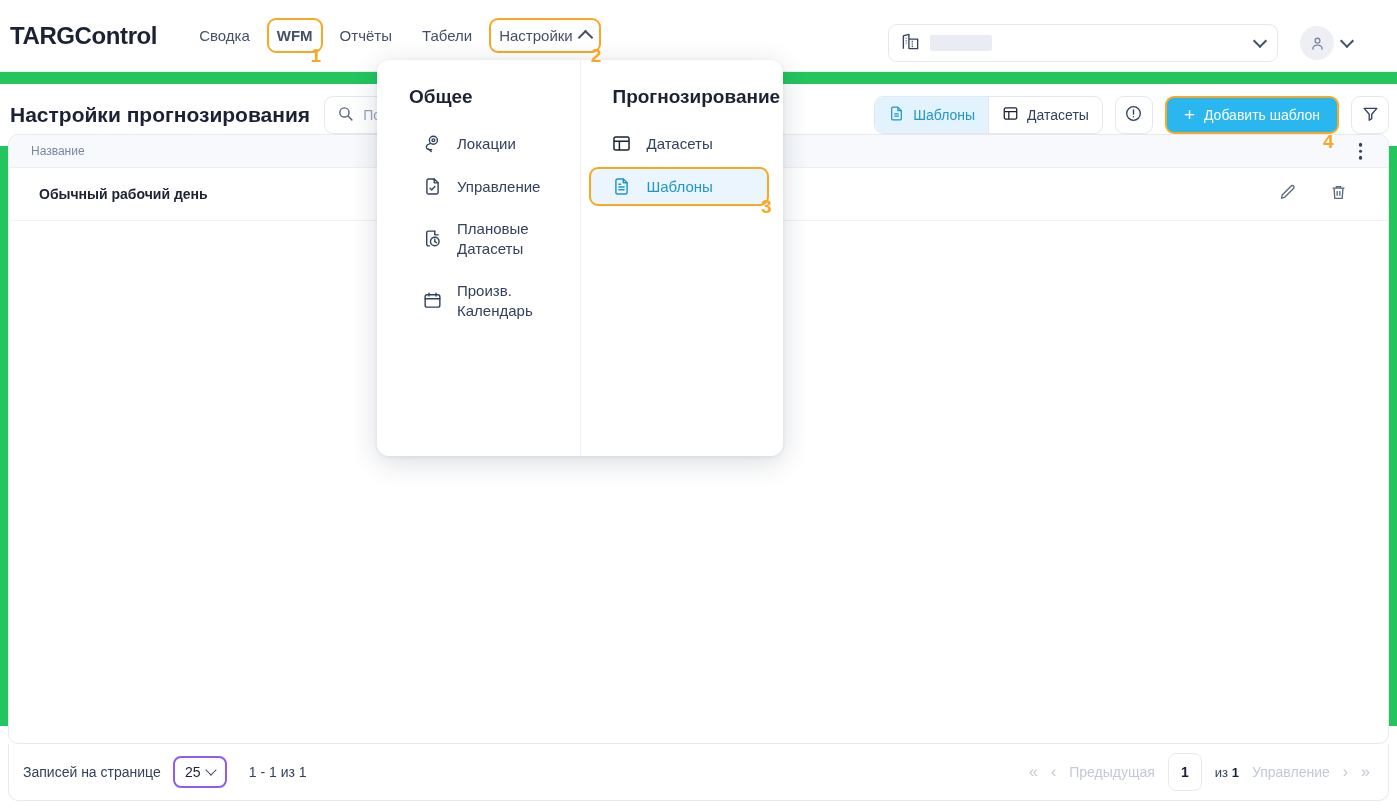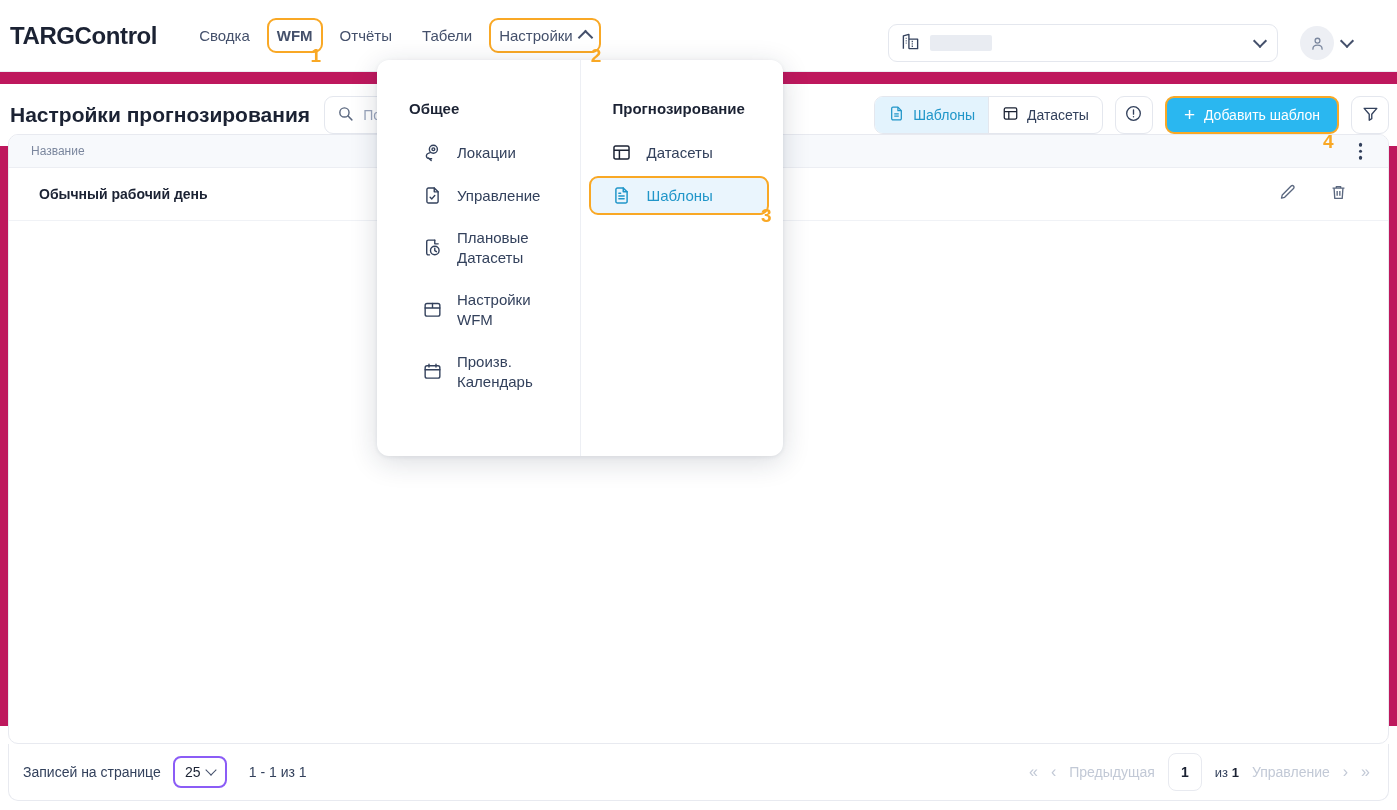--- a/index.html
+++ b/index.html
@@ -10,21 +10,21 @@
     overflow: hidden;
     font-family: "Liberation Sans", "DejaVu Sans", sans-serif;
     background: #ffffff;
     color: #33415c;
   }
 
   #app {
     position: relative;
     width: 1397px;
     height: 726px;
-    background: #be185d;
+    background: #22c55e;
   }
 
   
   .topbar {
     position: absolute;
     left: 0; top: 0;
     width: 1397px; height: 72px;
     background: #ffffff;
     border-bottom: 1px solid #eceef3;
     display: flex;
@@ -334,26 +334,25 @@
     display: flex;
     z-index: 50;
     overflow: hidden;
   }
   .menu-col {
     padding: 26px 0 0 0;
     flex: 1 1 0;
   }
   .menu-col.left { border-right: 1px solid #edeff4; }
   .menu-head {
-    font-size: 15px;
+    font-size: 19px;
     font-weight: bold;
     color: #1b2233;
     padding-left: 32px;
     margin-bottom: 16px;
-    margin-top: 14px;
   }
   .menu-item {
     display: flex;
     align-items: center;
     gap: 14px;
     font-size: 15px;
     color: #33415c;
     padding: 9px 12px 9px 30px;
     margin: 0 14px 4px 14px;
     border-radius: 9px;
@@ -579,29 +578,20 @@
           <svg width="21" height="21" viewBox="0 0 24 24" fill="none" stroke="#33415c" stroke-width="1.6" stroke-linecap="round" stroke-linejoin="round">
             <path d="M14.6 3.6H7.2a1.8 1.8 0 0 0-1.8 1.8v13.2a1.8 1.8 0 0 0 1.8 1.8h1.4"></path>
             <path d="M14.6 3.6v4.2h3.9"></path>
             <circle cx="14.6" cy="15.4" r="4.9"></circle>
               <path d="M14.6 12.8v2.8l1.9 1.2"></path>
           </svg>
         </span>
         <span>Плановые Датасеты</span>
       </div>
 
-      <div class="menu-item">
-        <span class="mi-ico">
-          <svg width="21" height="21" viewBox="0 0 24 24" fill="none" stroke="#33415c" stroke-width="1.6" stroke-linecap="round" stroke-linejoin="round">
-            <rect x="3.6" y="5.2" width="16.8" height="14.4" rx="2.2"></rect>
-            <path d="M3.6 10.2h16.8M12 5.2v5"></path>
-          </svg>
-        </span>
-        <span>Настройки WFM</span>
-      </div>
 
       <div class="menu-item">
         <span class="mi-ico">
           <svg width="21" height="21" viewBox="0 0 24 24" fill="none" stroke="#33415c" stroke-width="1.6" stroke-linecap="round" stroke-linejoin="round">
             <rect x="3.6" y="5.4" width="16.8" height="14.2" rx="2.2"></rect>
             <path d="M3.6 10h16.8"></path>
               <path d="M8 3.6v3.2M16 3.6v3.2"></path>
           </svg>
         </span>
         <span>Произв. Календарь</span>

